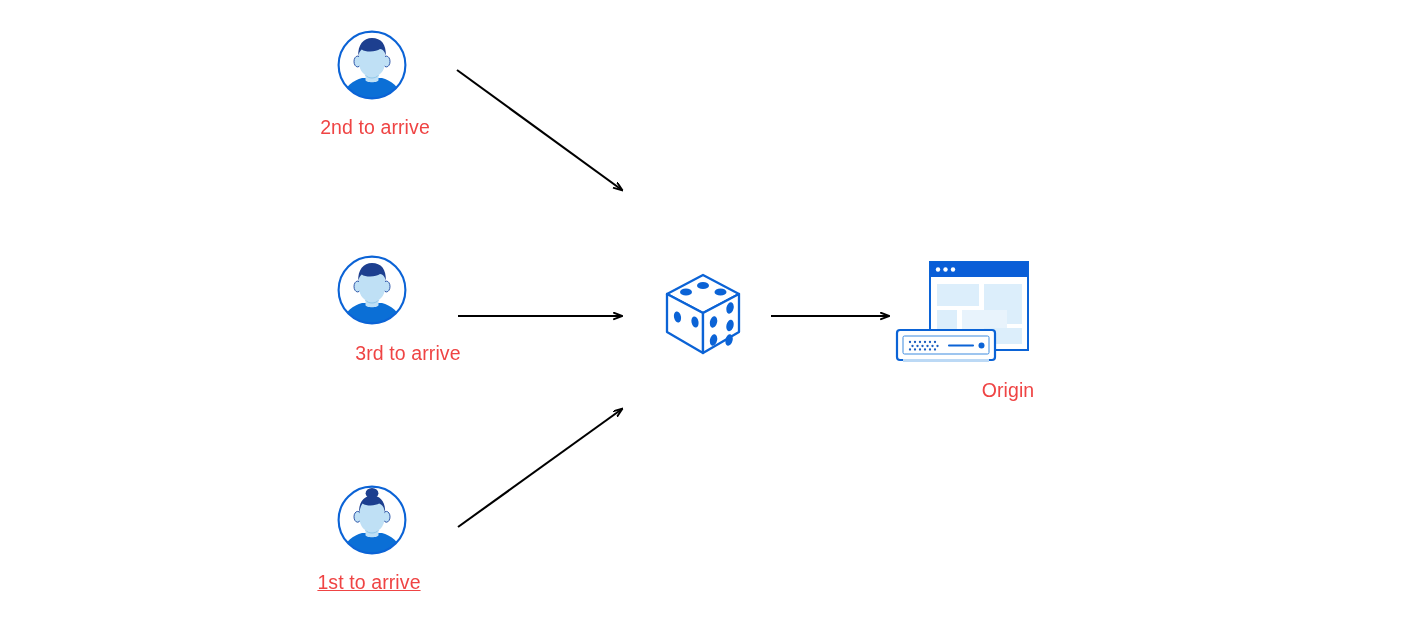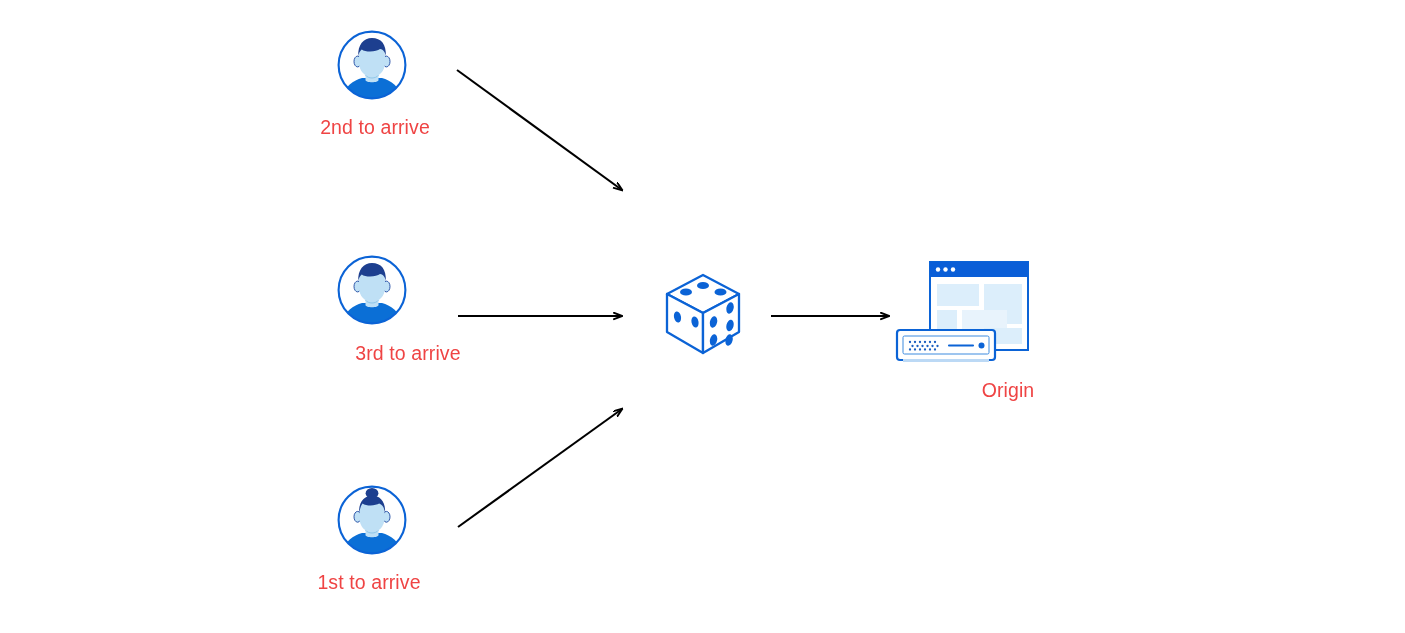--- a/index.html
+++ b/index.html
@@ -126,21 +126,21 @@
         <ellipse cx="51.4" cy="33.8" rx="3.6" ry="5.4" fill="#bfe0f5" stroke="#1b46a0" stroke-width="0.9"></ellipse>
         <path d="M24.5,28.5 C24.5,18.5 30.2,13.5 37,13.5 C43.8,13.5 49.5,18.5 49.5,28.5 L49.5,34.5 C49.5,43.8 44.3,48.8 37,48.8 C29.7,48.8 24.5,43.8 24.5,34.5 Z" fill="#bfe0f5"></path>
 
         <ellipse cx="37" cy="10.2" rx="6.4" ry="5.2" fill="#1d3f8f"></ellipse>
 
         <path d="M24.2,30.5 C23.2,19.2 29.6,12.6 37,12.6 C45,12.6 51,19.0 50,30.5 C49.4,25.0 47.6,21.8 44.2,20.6 C40.8,22.8 31.2,23.4 27.6,20.4 C25.8,22.6 24.7,26.4 24.2,30.5 Z" fill="#1d3f8f"></path>
       </g>
       <circle cx="37" cy="37" r="33.4" fill="none" stroke="#0b63d6" stroke-width="2.1"></circle>
     </svg>
   </div>
-  <div class="label" style="left:309px; top:571px; width:120px;">1st to arrive</div>
+  <div class="label" style="left:309px; top:571px; width:120px;text-decoration:underline;">1st to arrive</div>
 
   <div class="dice-wrap" style="left:659px; top:270px;">
     <svg width="88" height="88" viewBox="0 0 88 88">
       <g fill="none" stroke="#0b63d6" stroke-width="2.3" stroke-linejoin="round">
 
         <path d="M44,5 L80,24 L44,43 L8,24 Z" fill="#ffffff"></path>
 
         <path d="M8,24 L44,43 L44,83 L8,62 Z" fill="#ffffff"></path>
 
         <path d="M80,24 L80,62 L44,83 L44,43 Z" fill="#ffffff"></path>

